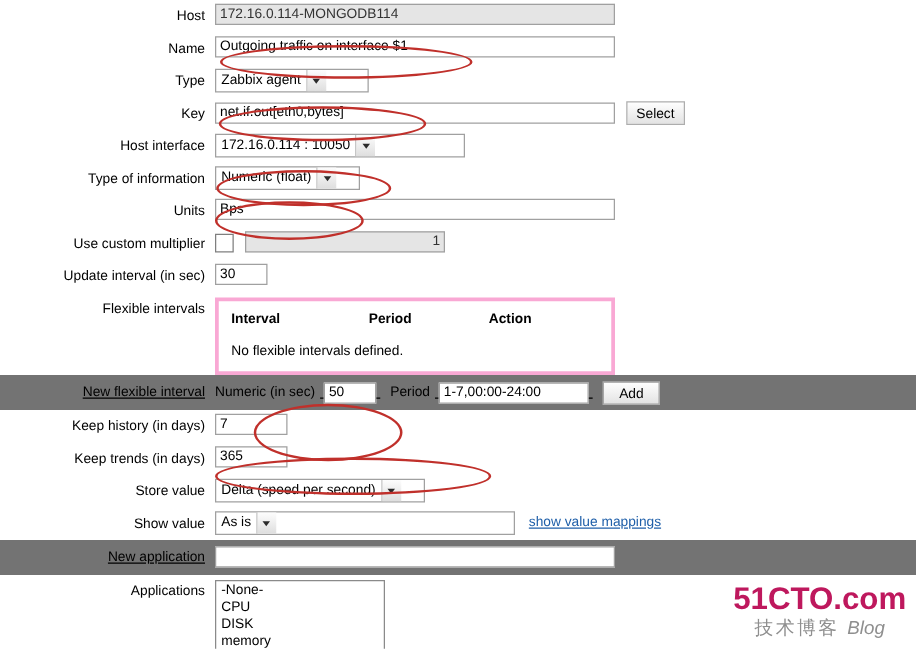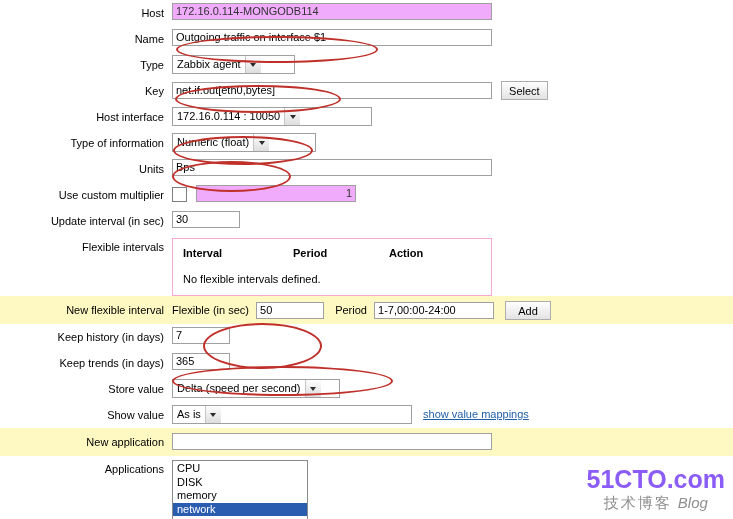--- a/index.html
+++ b/index.html
@@ -21,21 +21,22 @@
     left: 0;
     top: 0;
     width: 733px;
   }
   .row {
     display: flex;
     align-items: flex-start;
     min-height: 26px;
   }
   .row.band {
-    background: #fef9c3;
+    background: #737373;
+    text-decoration: underline;
   }
   .lbl {
     width: 172px;
     text-align: right;
     padding-right: 8px;
     padding-top: 7px;
     font-size: 11px;
     color: #000;
     box-sizing: border-box;
     white-space: nowrap;
@@ -51,26 +52,26 @@
     height: 17px;
     line-height: 17px;
     padding: 0 3px;
     border: 1px solid #a0a0a0;
     background: #ffffff;
     color: #000;
     box-sizing: border-box;
     vertical-align: middle;
   }
   input.txt.readonly {
-    background: #f0abfc;
+    background: #e5e5e5;
     color: #333;
   }
   input.w320 { width: 320px; }
   input.w160 { width: 160px; }
-  input.w45 { width: 68px; }
+  input.w45 { width: 42px; }
   input.w60 { width: 58px; }
   input.w120 { width: 120px; }
   .sel {
     display: inline-flex;
     align-items: center;
     border: 1px solid #a0a0a0;
     background: #ffffff;
     height: 19px;
     box-sizing: border-box;
     vertical-align: middle;
@@ -93,21 +94,21 @@
     flex: 0 0 15px;
   }
   .sel .arrow .tri {
     width: 0; height: 0;
     border-left: 3px solid transparent;
     border-right: 3px solid transparent;
     border-top: 4px solid #2b2b2b;
   }
   .sel-zabbix { width: 123px; }
   .sel-hostif { width: 200px; }
-  .sel-typeinfo { width: 144px; }
+  .sel-typeinfo { width: 116px; }
   .sel-store { width: 168px; }
   .sel-showvalue { width: 240px; }
   .btn {
     font-family: "Liberation Sans", sans-serif;
     font-size: 11px;
     height: 19px;
     min-width: 46px;
     padding: 0 7px;
     border: 1px solid #adadad;
     background: linear-gradient(#fefefe, #e3e3e3);
@@ -119,21 +120,21 @@
   .chk {
     width: 13px;
     height: 13px;
     border: 1px solid #7f7f7f;
     background: #fff;
     display: inline-block;
     vertical-align: middle;
     margin-top: 2px;
   }
   .flexbox {
-    border: 1px solid #f9a8d4;
+    border: 3px solid #f9a8d4;
     background: #ffffff;
     width: 320px;
     box-sizing: border-box;
     margin-top: 1px;
   }
   .flexbox .hdr {
     display: flex;
     font-weight: bold;
     padding: 8px 0 6px 0;
     font-size: 11px;
@@ -198,21 +199,21 @@
     right: 8px;
     bottom: 6px;
     text-align: center;
     color: #8c8c8c;
     user-select: none;
   }
   .watermark .wm1 {
     font-size: 25px;
     font-weight: bold;
     letter-spacing: 0px;
-    color: #8b5cf6;
+    color: #be185d;
     line-height: 27px;
   }
   .watermark .wm2 {
     font-size: 15px;
     color: #8f8f8f;
     line-height: 20px;
     letter-spacing: 2px;
   }
   .watermark .wm2 .blog {
     font-style: italic;
@@ -315,21 +316,21 @@
           <span class="c3">Action</span>
         </div>
         <div class="note">No flexible intervals defined.</div>
       </div>
     </div>
   </div>
 
   <div class="row band" style="min-height:28px;">
     <div class="lbl" style="padding-top:8px;">New flexible interval</div>
     <div class="fld" style="padding-top:5px;">
-      <span class="inline-lbl">Flexible (in sec)</span>
+      <span class="inline-lbl">Numeric (in sec)</span>
       <input class="txt w45" value="50" style="">
       <span class="inline-lbl sp">Period</span>
       <input class="txt w120" value="1-7,00:00-24:00" style="">
       <button class="btn" style="margin-left:8px;">Add</button>
     </div>
   </div>
 
   <div class="row">
     <div class="lbl">Keep history (in days)</div>
     <div class="fld">
@@ -373,20 +374,21 @@
     <div class="lbl" style="padding-top:8px;">New application</div>
     <div class="fld" style="padding-top:5px;">
       <input class="txt w320" value="" style="">
     </div>
   </div>
 
   <div class="row" style="min-height:76px;">
     <div class="lbl">Applications</div>
     <div class="fld">
       <div class="listbox">
+        <div class="opt">-None-</div>
         <div class="opt">CPU</div>
         <div class="opt">DISK</div>
         <div class="opt">memory</div>
         <div class="opt sel-opt">network</div>
       </div>
     </div>
   </div>
 
 </div>
 

